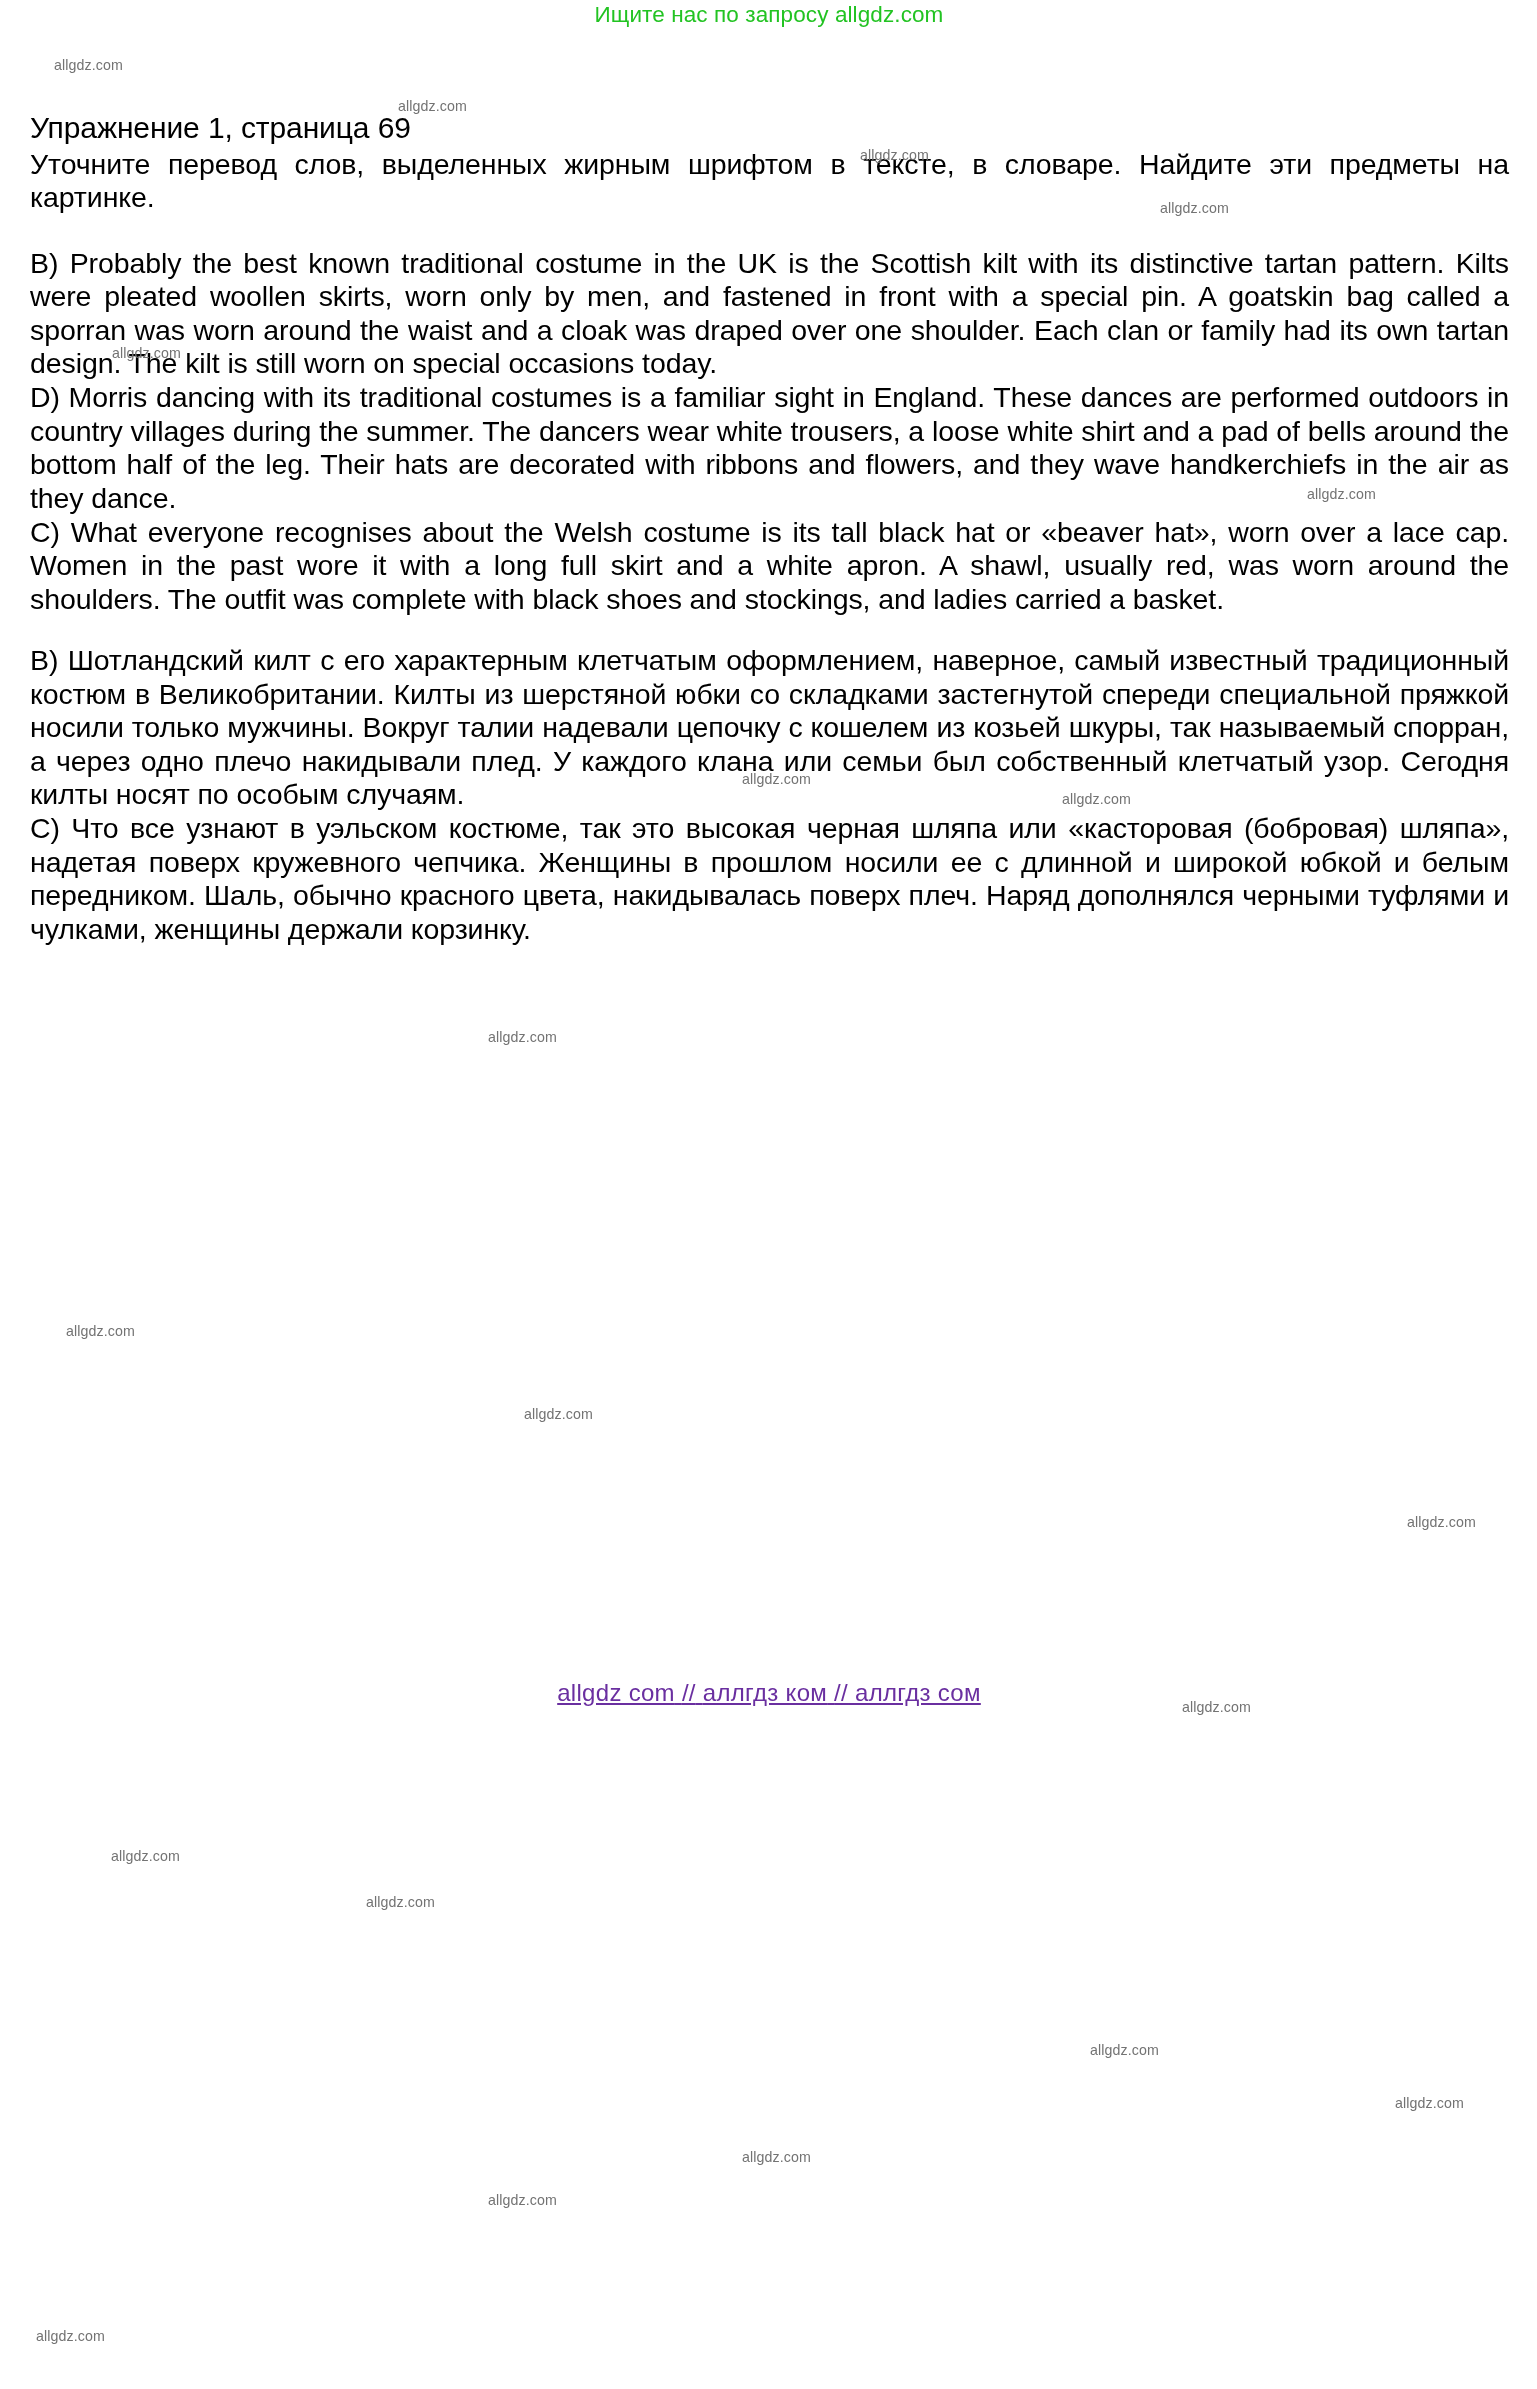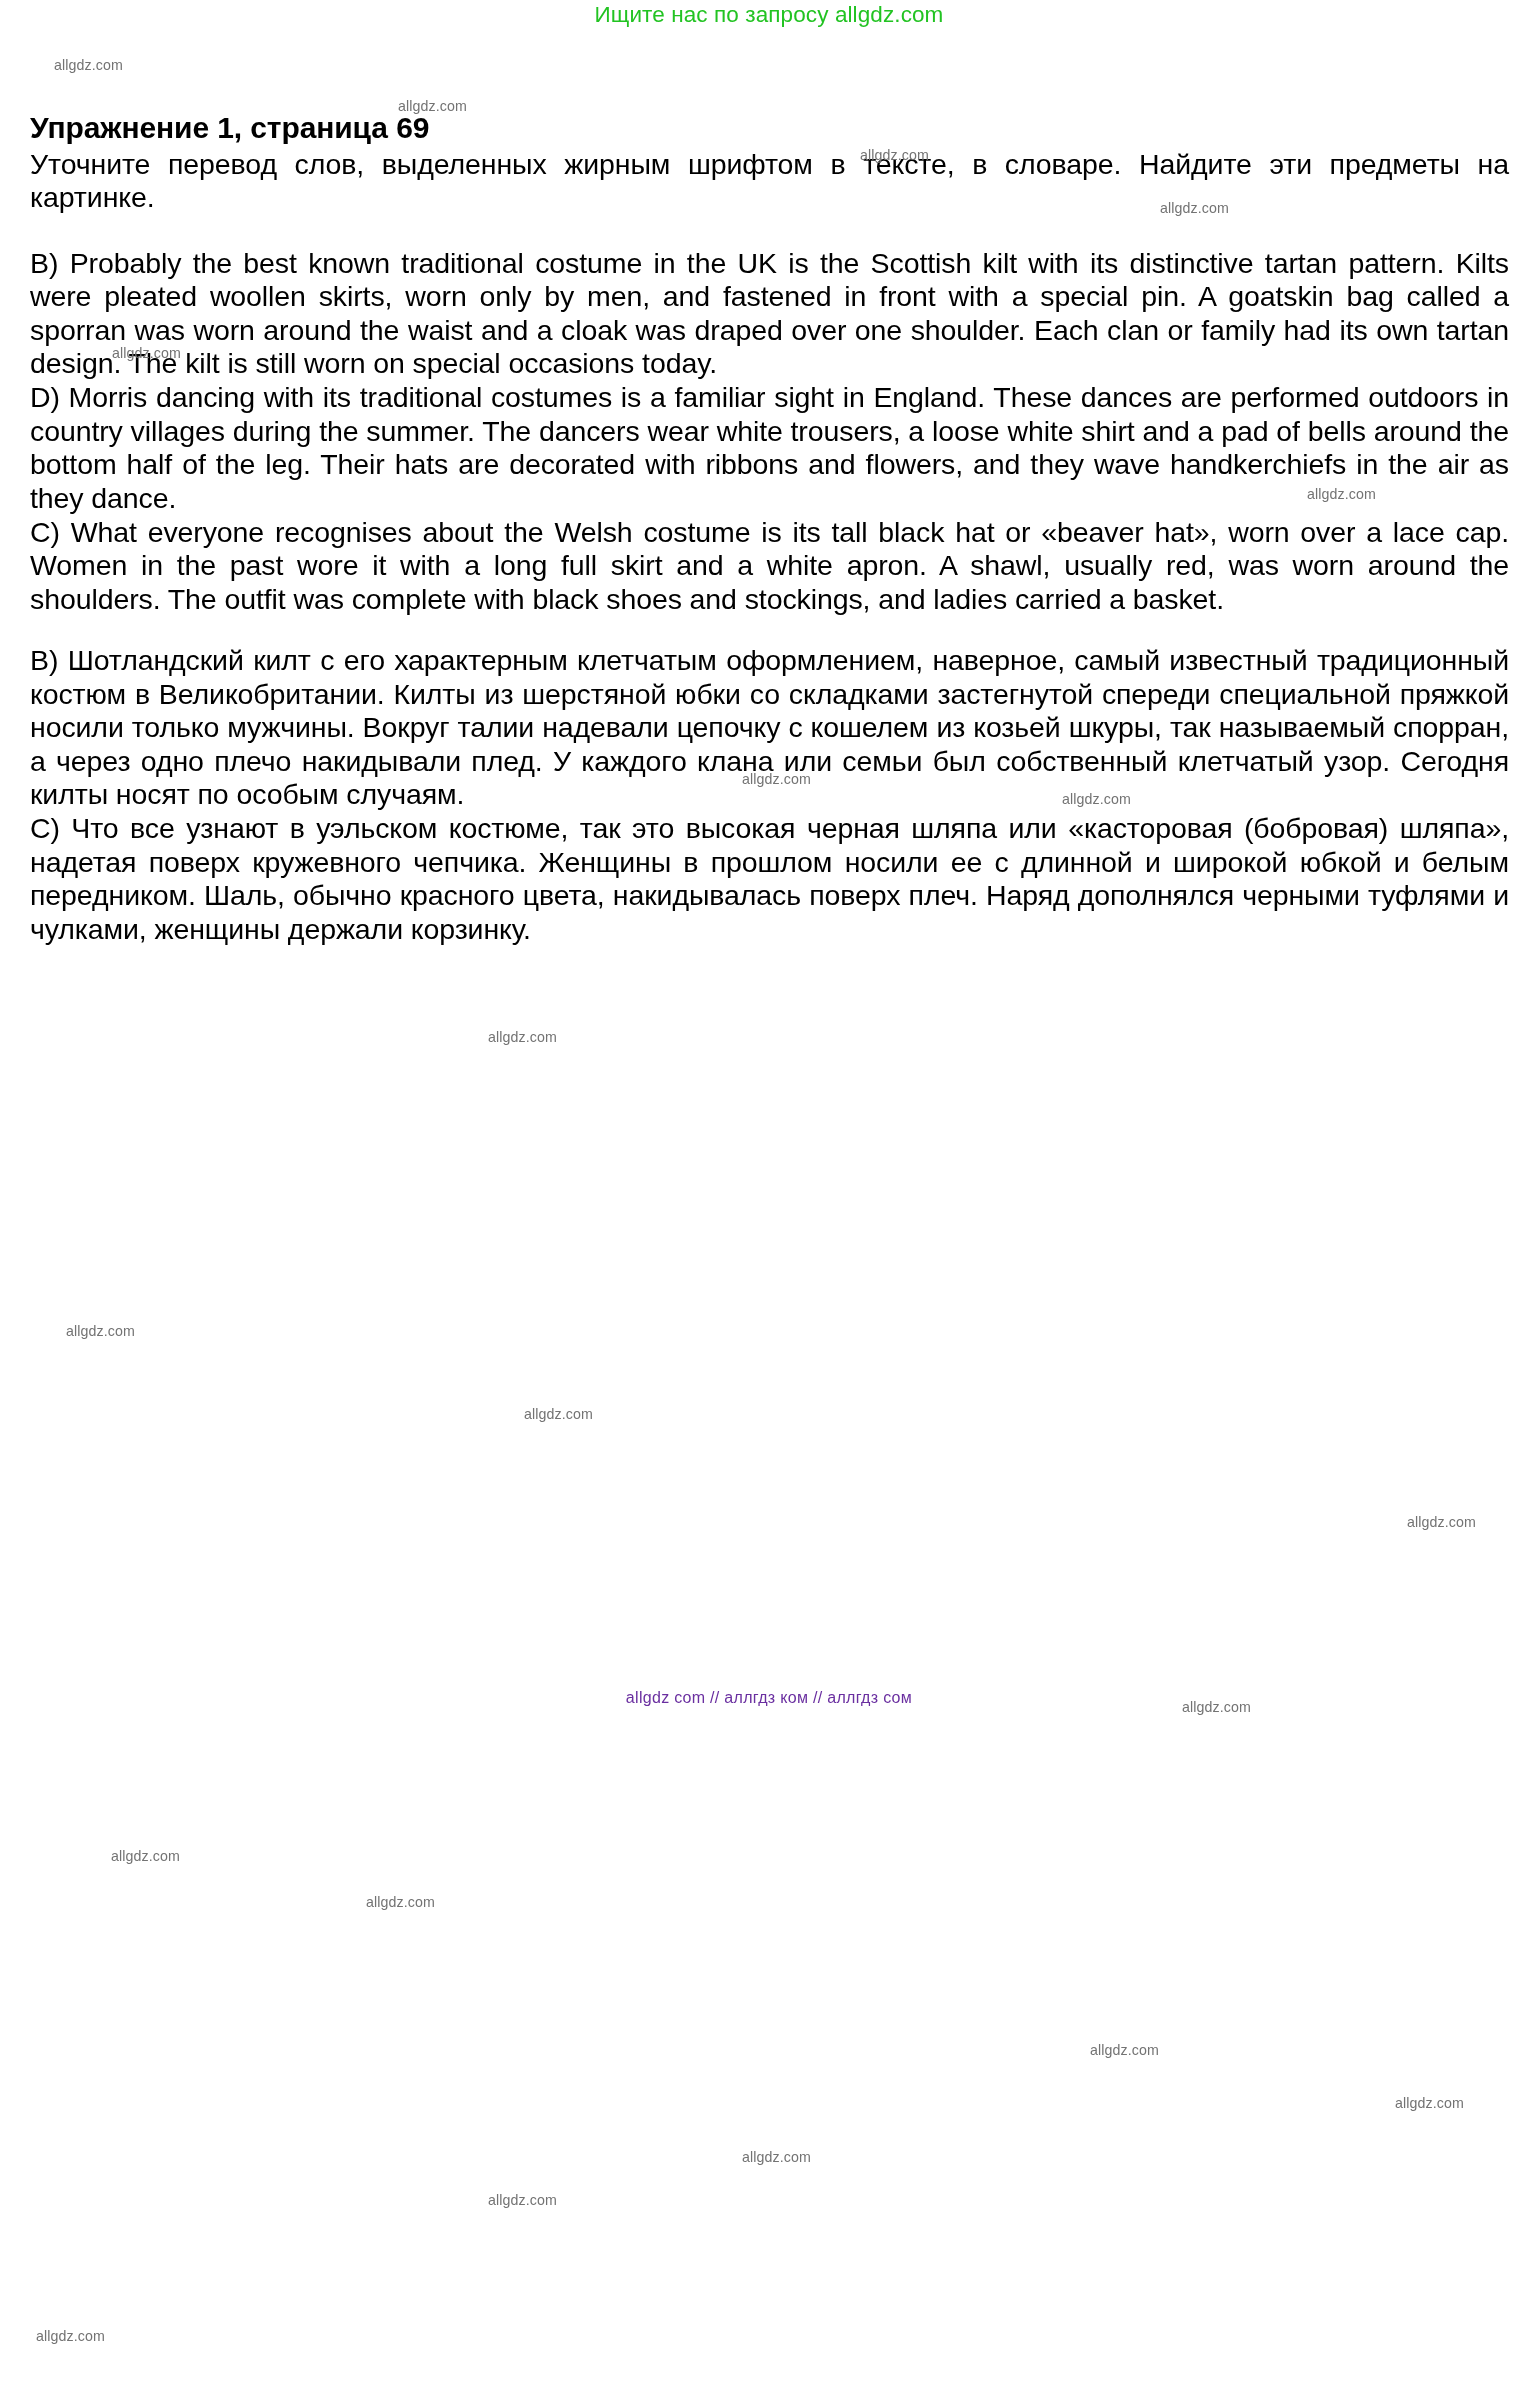--- a/index.html
+++ b/index.html
@@ -47,21 +47,21 @@
 
   h1.section-title {
     font-size: 30px;
     font-weight: bold;
     margin: 0 0 4.5px 0;
     line-height: 1.12;
     letter-spacing: -0.1px;
   }
   h2.exercise-title {
     font-size: 30px;
-    font-weight: bold;
+    font-weight: normal;
     margin: 0 0 3px 0;
     line-height: 1.12;
     letter-spacing: -0.1px;
   }
 
   p.task {
     font-size: 28.5px;
     line-height: 1.16;
     margin: 0 0 7.5px 0;
     text-align: justify;
@@ -96,24 +96,25 @@
     letter-spacing: 0.1px;
   }
 
   
   .footer {
     position: absolute;
     left: 0;
     bottom: 6px;
     width: 1538px;
     text-align: center;
-    font-size: 16px;
+    font-size: 24px;
     color: #6a2fa0;
     letter-spacing: 0.3px;
     white-space: nowrap;
+    text-decoration: underline;
   }
   .footer .sep { color: #6a2fa0; }
 </style>
 </head>
 <body>
 
 <div class="page">
 
   <div class="promo" style="color: rgb(34, 195, 34);">Ищите нас по запросу allgdz.com</div>
 

